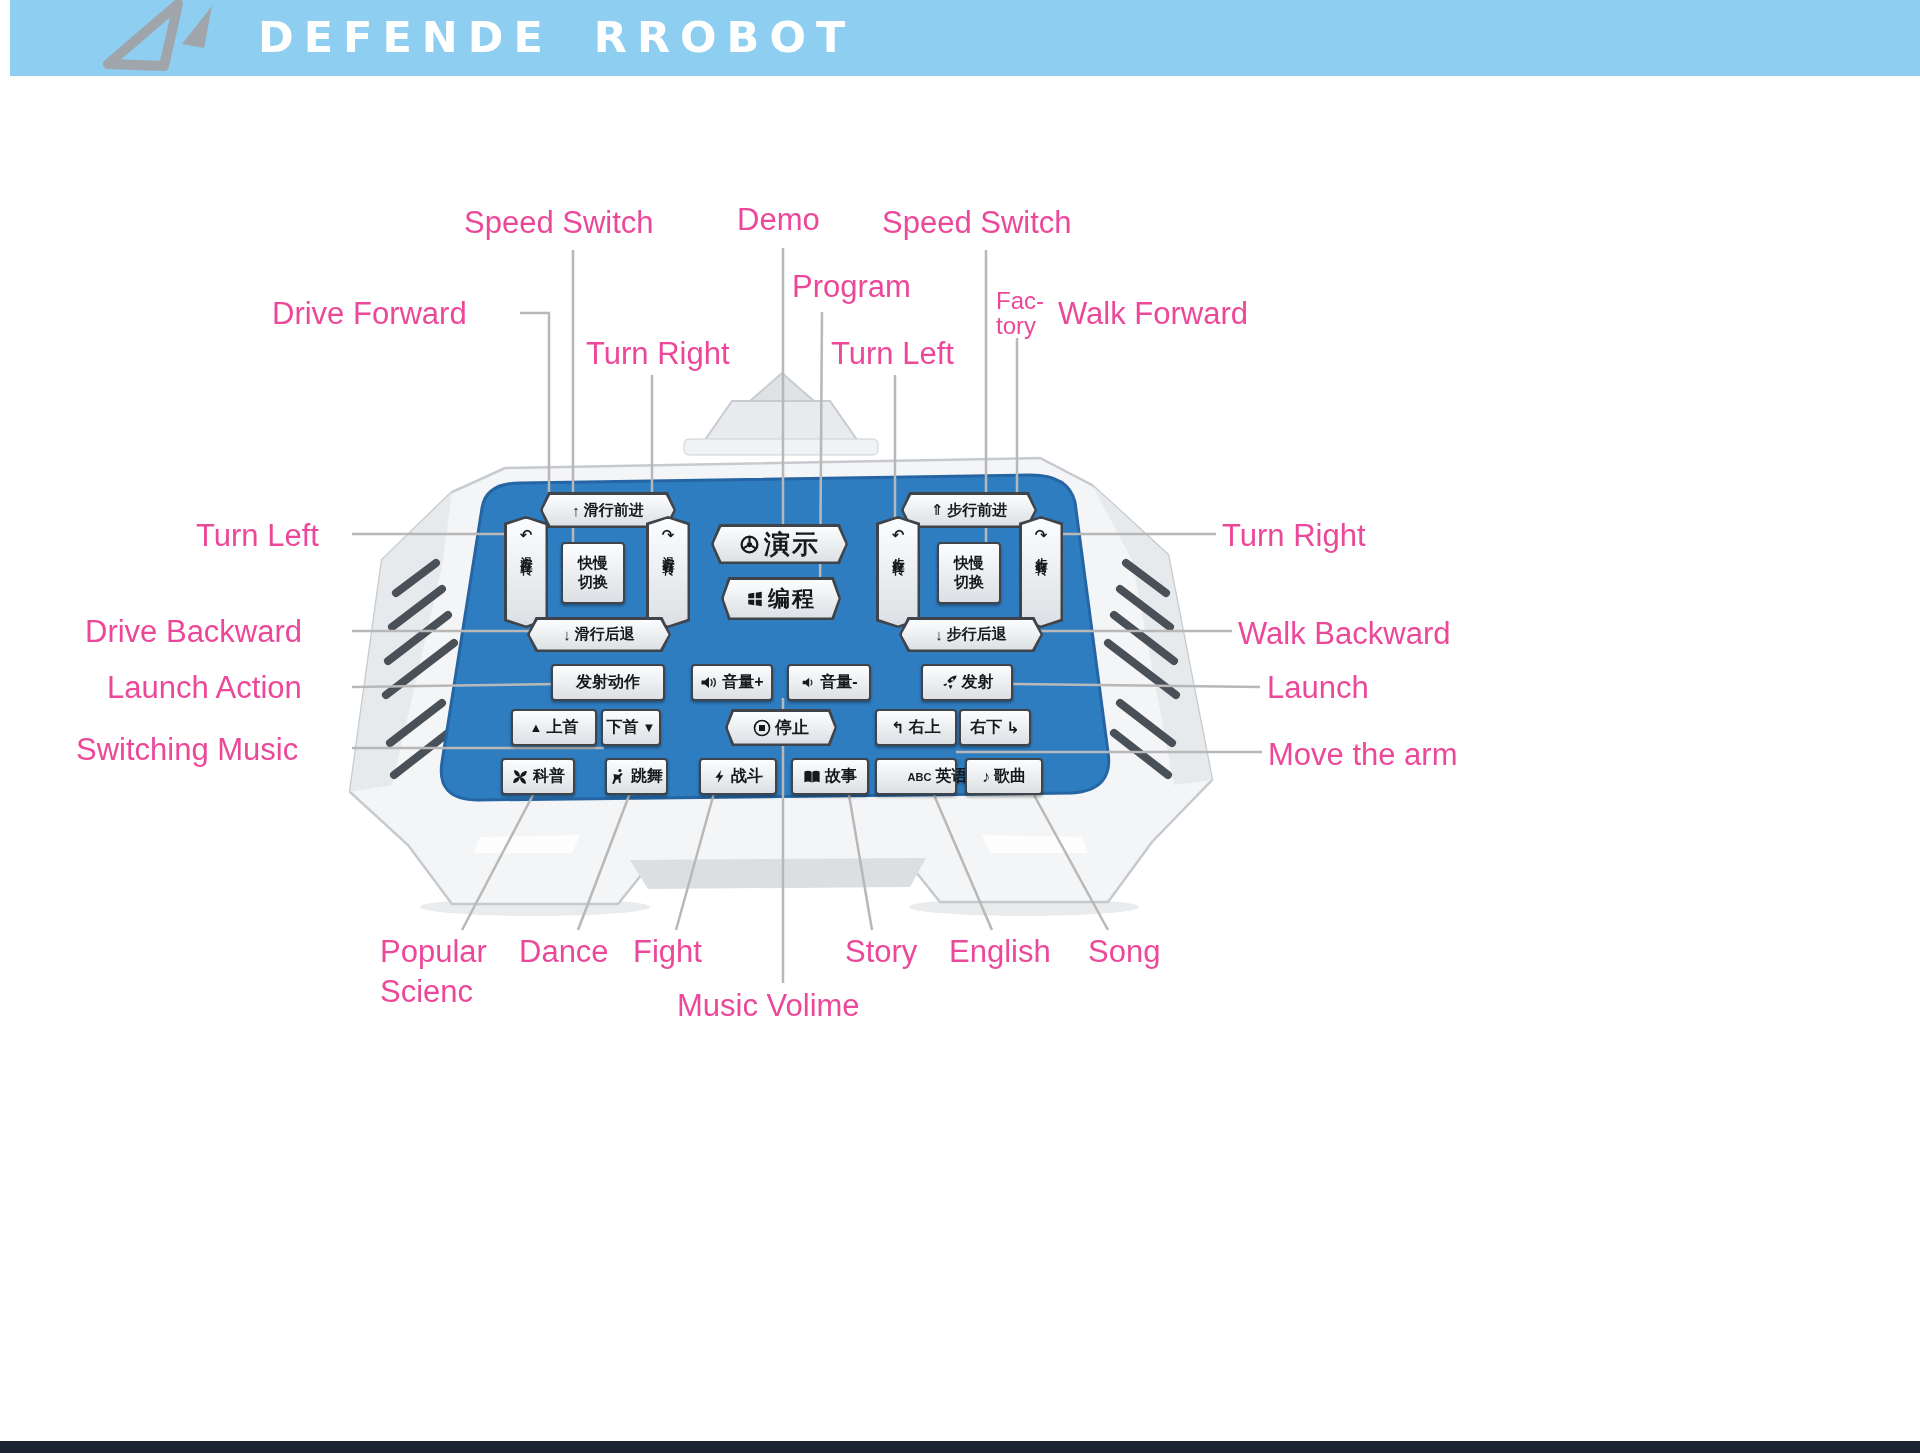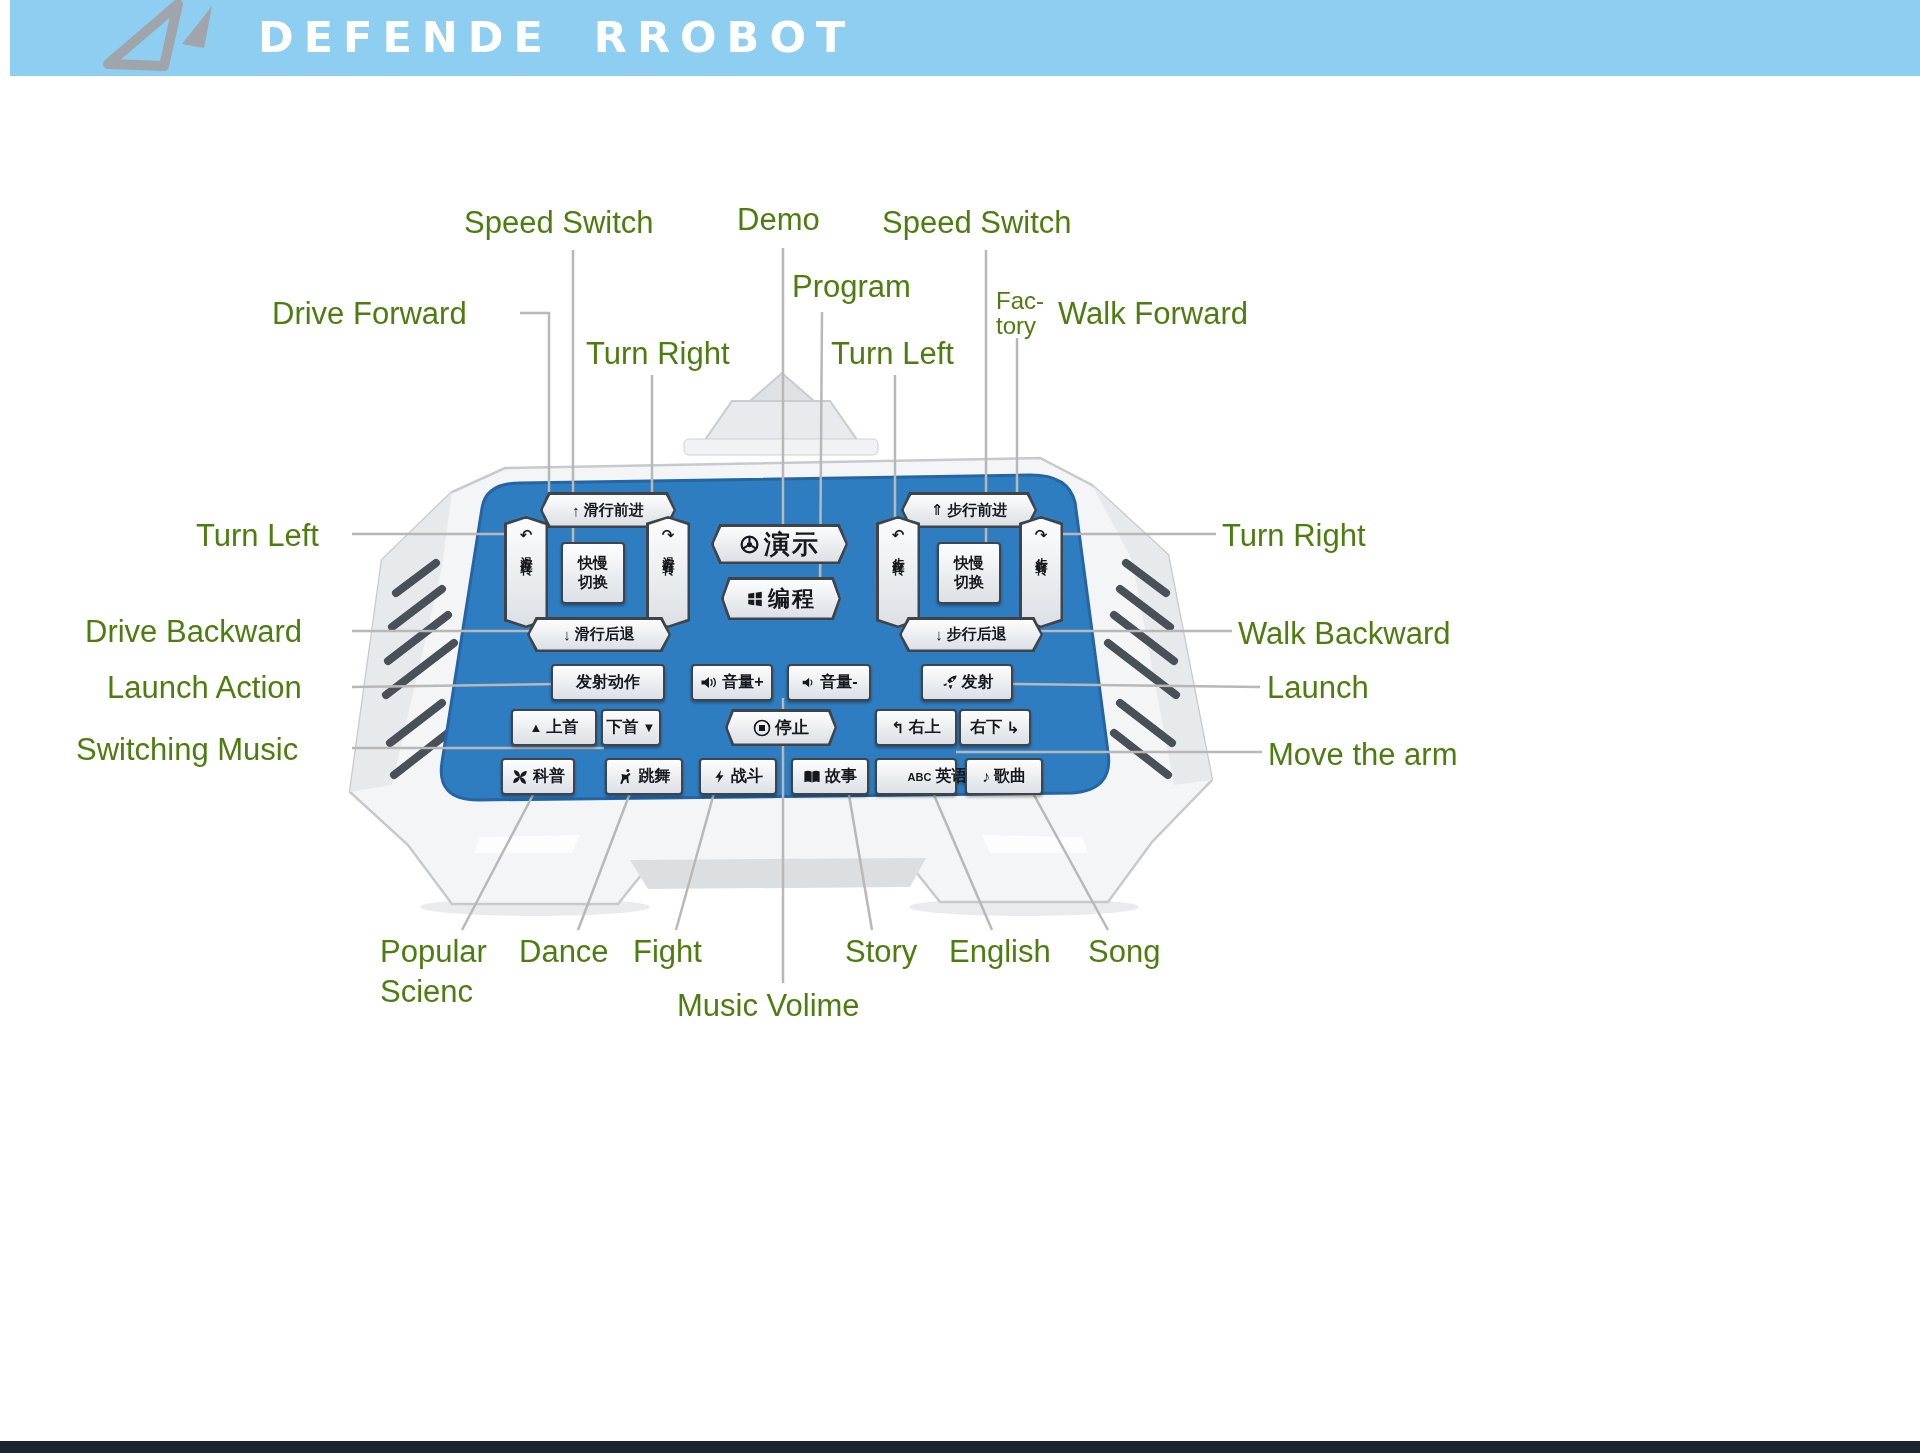--- a/index.html
+++ b/index.html
@@ -15,21 +15,21 @@
     position:absolute; left:248px; top:12px; font-size:43px; font-weight:bold;
     color:#ffffff; letter-spacing:10px; word-spacing:16px; white-space:nowrap;
     font-family:"DejaVu Sans","Liberation Sans",sans-serif;
   }
   
   .bottombar { position:absolute; left:0; top:1441px; width:1920px; height:12px; background:#1b2531; }
   
   .lines { position:absolute; left:0; top:0; width:1920px; height:1453px; pointer-events:none; }
   .bodysvg { position:absolute; left:330px; top:355px; width:900px; height:570px; }
   
-  .co { position:absolute; color:#4d7c0f; font-size:31px; line-height:1.28; white-space:nowrap; }
+  .co { position:absolute; color:#ec4899; font-size:31px; line-height:1.28; white-space:nowrap; }
   .co.small { font-size:24px; line-height:1.05; }
   
   .btn { position:absolute; filter:drop-shadow(0 2px 1.5px rgba(0,0,0,.35)); }
   .face {
     position:absolute; inset:0; display:flex; align-items:center; justify-content:center; gap:4px;
     background:linear-gradient(180deg,#fcfdfe,#dce0e4); border:2.5px solid #3f444a; border-radius:4px;
     color:#15181c; font-weight:bold; font-size:16px; white-space:nowrap;
   }
   .hexh { background:#3f444a; clip-path:polygon(6% 0,94% 0,100% 50%,94% 100%,6% 100%,0 50%); }
   .hexh .face { inset:2.5px; border:none; border-radius:0; clip-path:polygon(6% 0,94% 0,100% 50%,94% 100%,6% 100%,0 50%); }
@@ -285,21 +285,21 @@
       <span class="ic">
         <svg viewBox="0 0 24 24" width="18" height="18">
           <g fill="#15181c">
             <path d="M12 12C12 6 9 3 4 3c0 5 3 8 8 9zM12 12c6 0 9-3 9-8-5 0-8 3-9 8zM12 12c0 6 3 9 8 9 0-5-3-8-8-9zM12 12c-6 0-9 3-9 8 5 0 8-3 9-8z"></path>
           </g>
         </svg>
       </span>
       <span>科普</span>
     </div>
 </div>
-<div class="btn" style="left:605px;top:758px;width:78px;height:37px">
+<div class="btn" style="left:605px;top:758px;width:63px;height:37px">
   <div class="face">
       <span class="ic">
         <svg viewBox="0 0 24 24" width="17" height="17">
           <g fill="#15181c">
             <circle cx="14" cy="3.5" r="2.2"></circle>
             <path d="M5 8.5L12 10l3.5-3 2.5 1.5-3.5 4 .8 9-2.6-.6-.8-5.4-3.6 1.6L5.6 23l-2.4-1 2.6-7.5z"></path>
           </g>
         </svg>
       </span>
       <span>跳舞</span>

